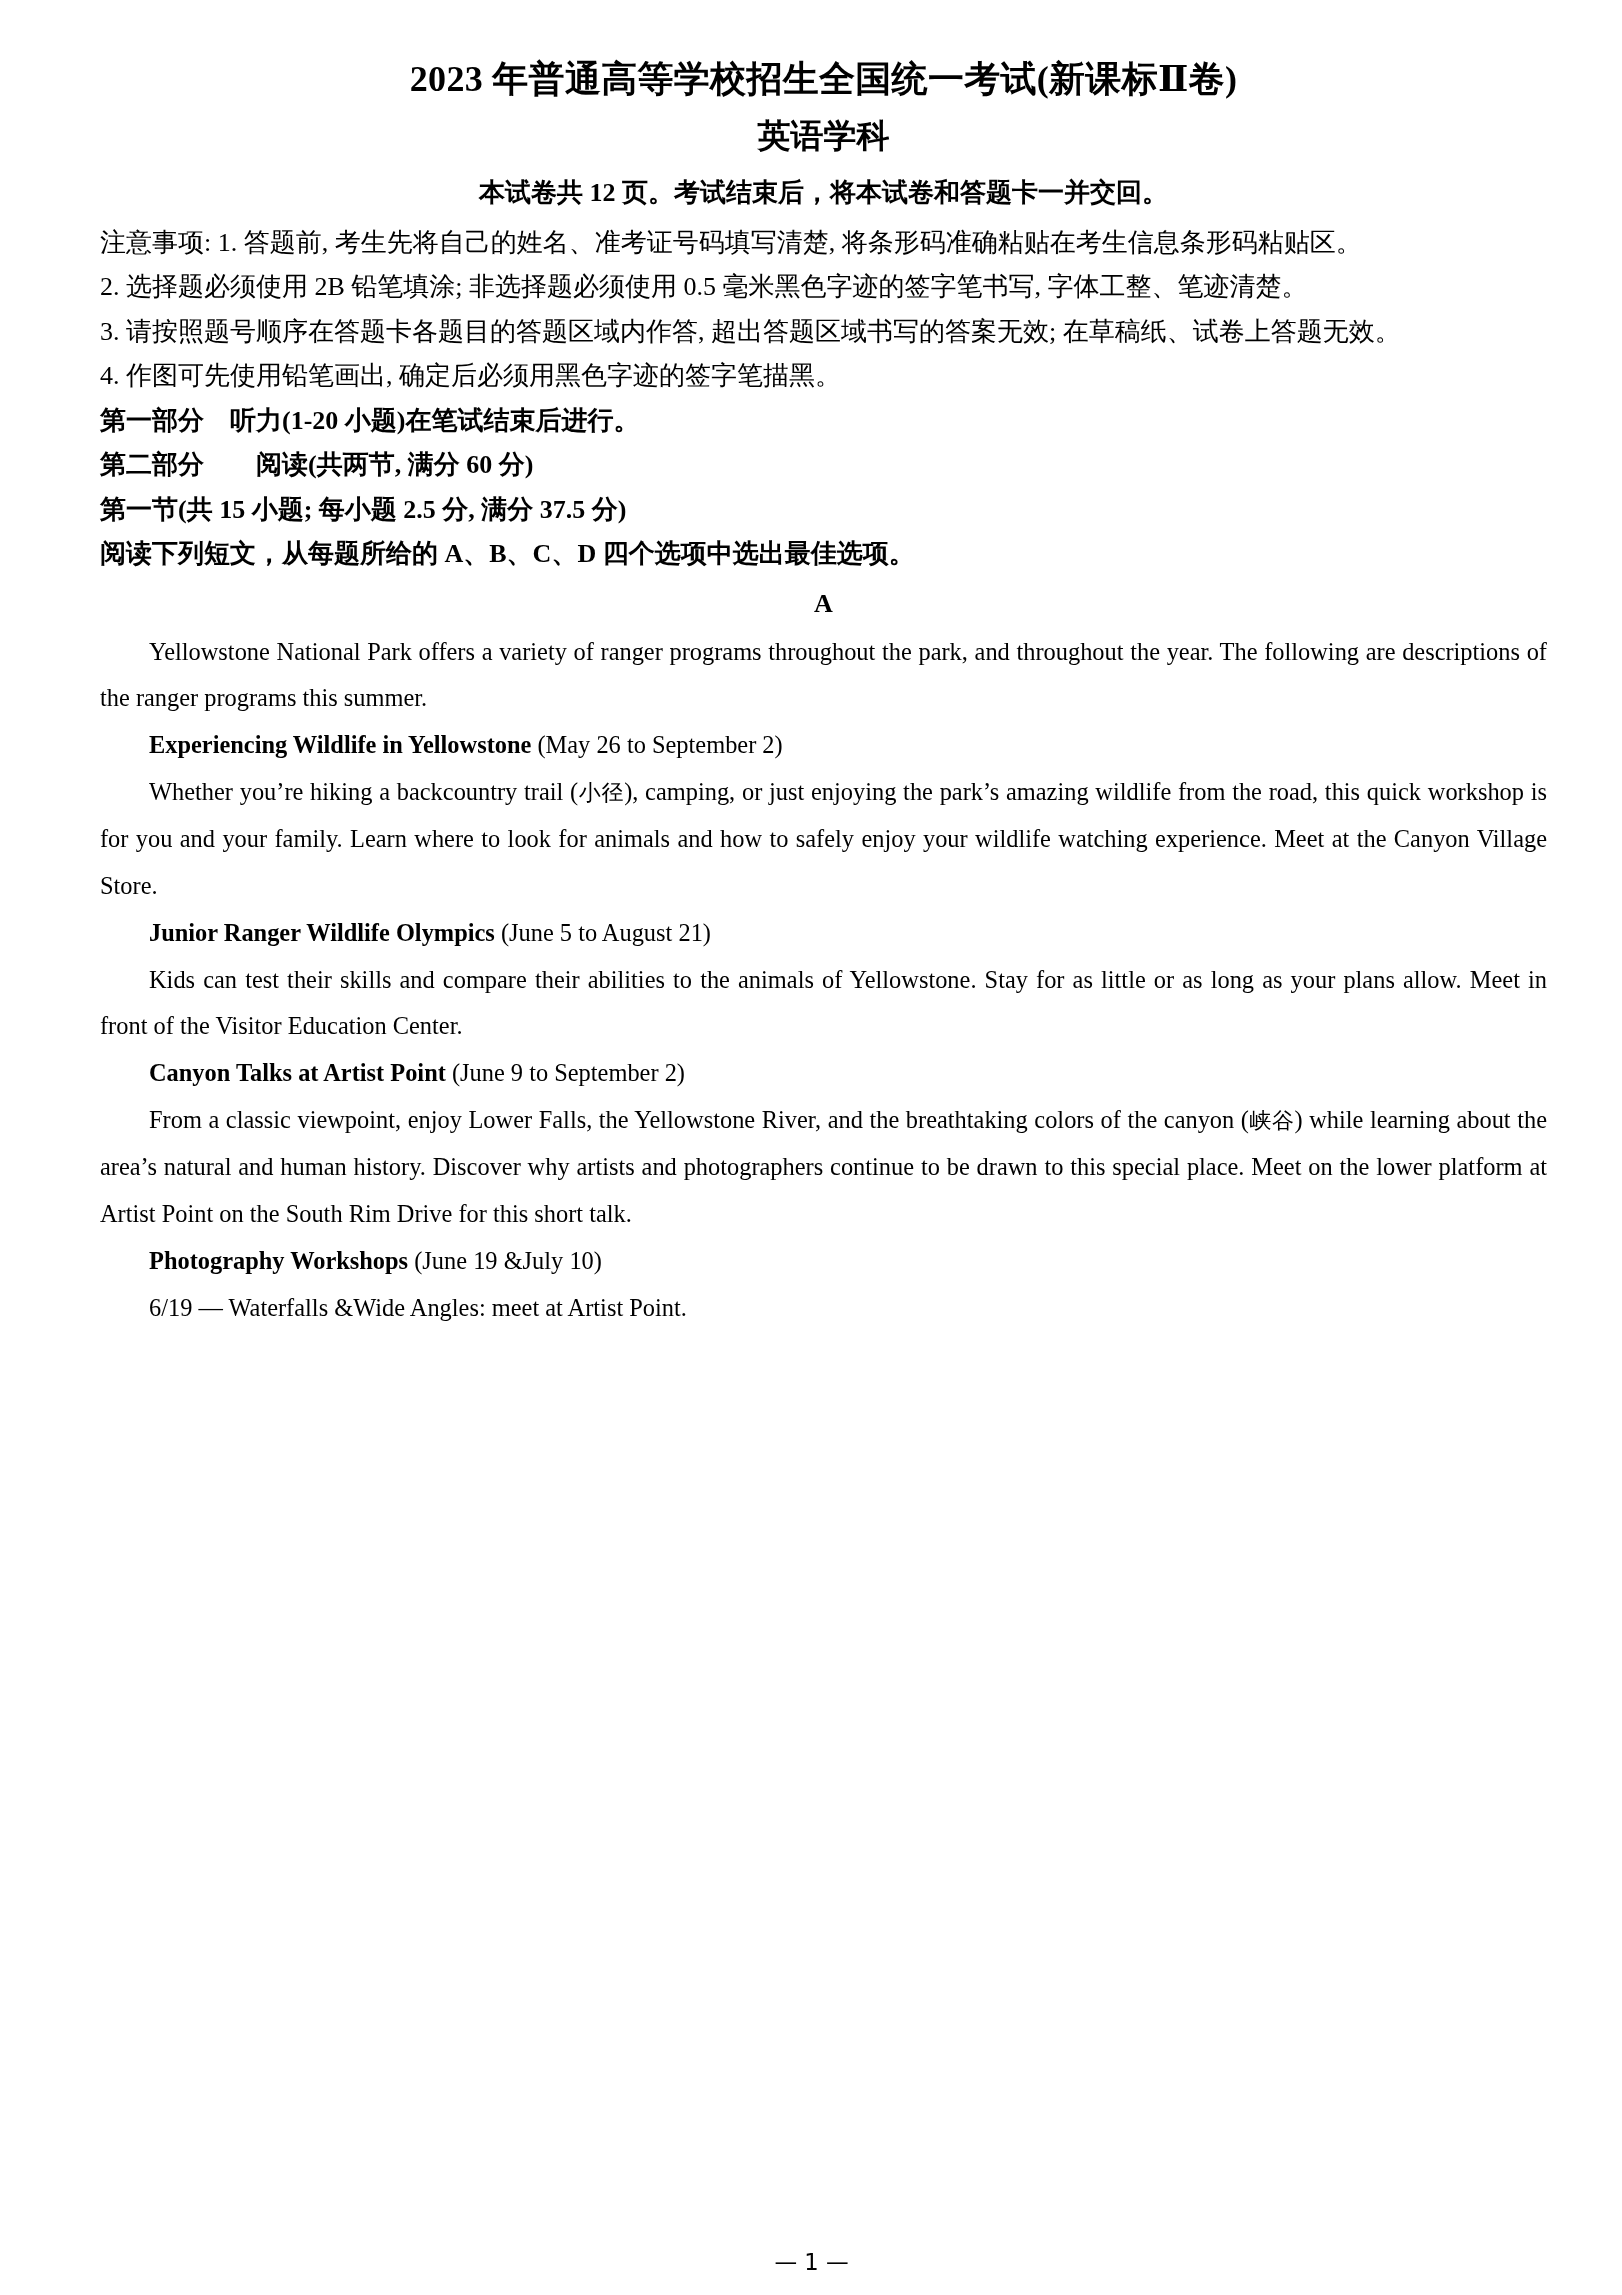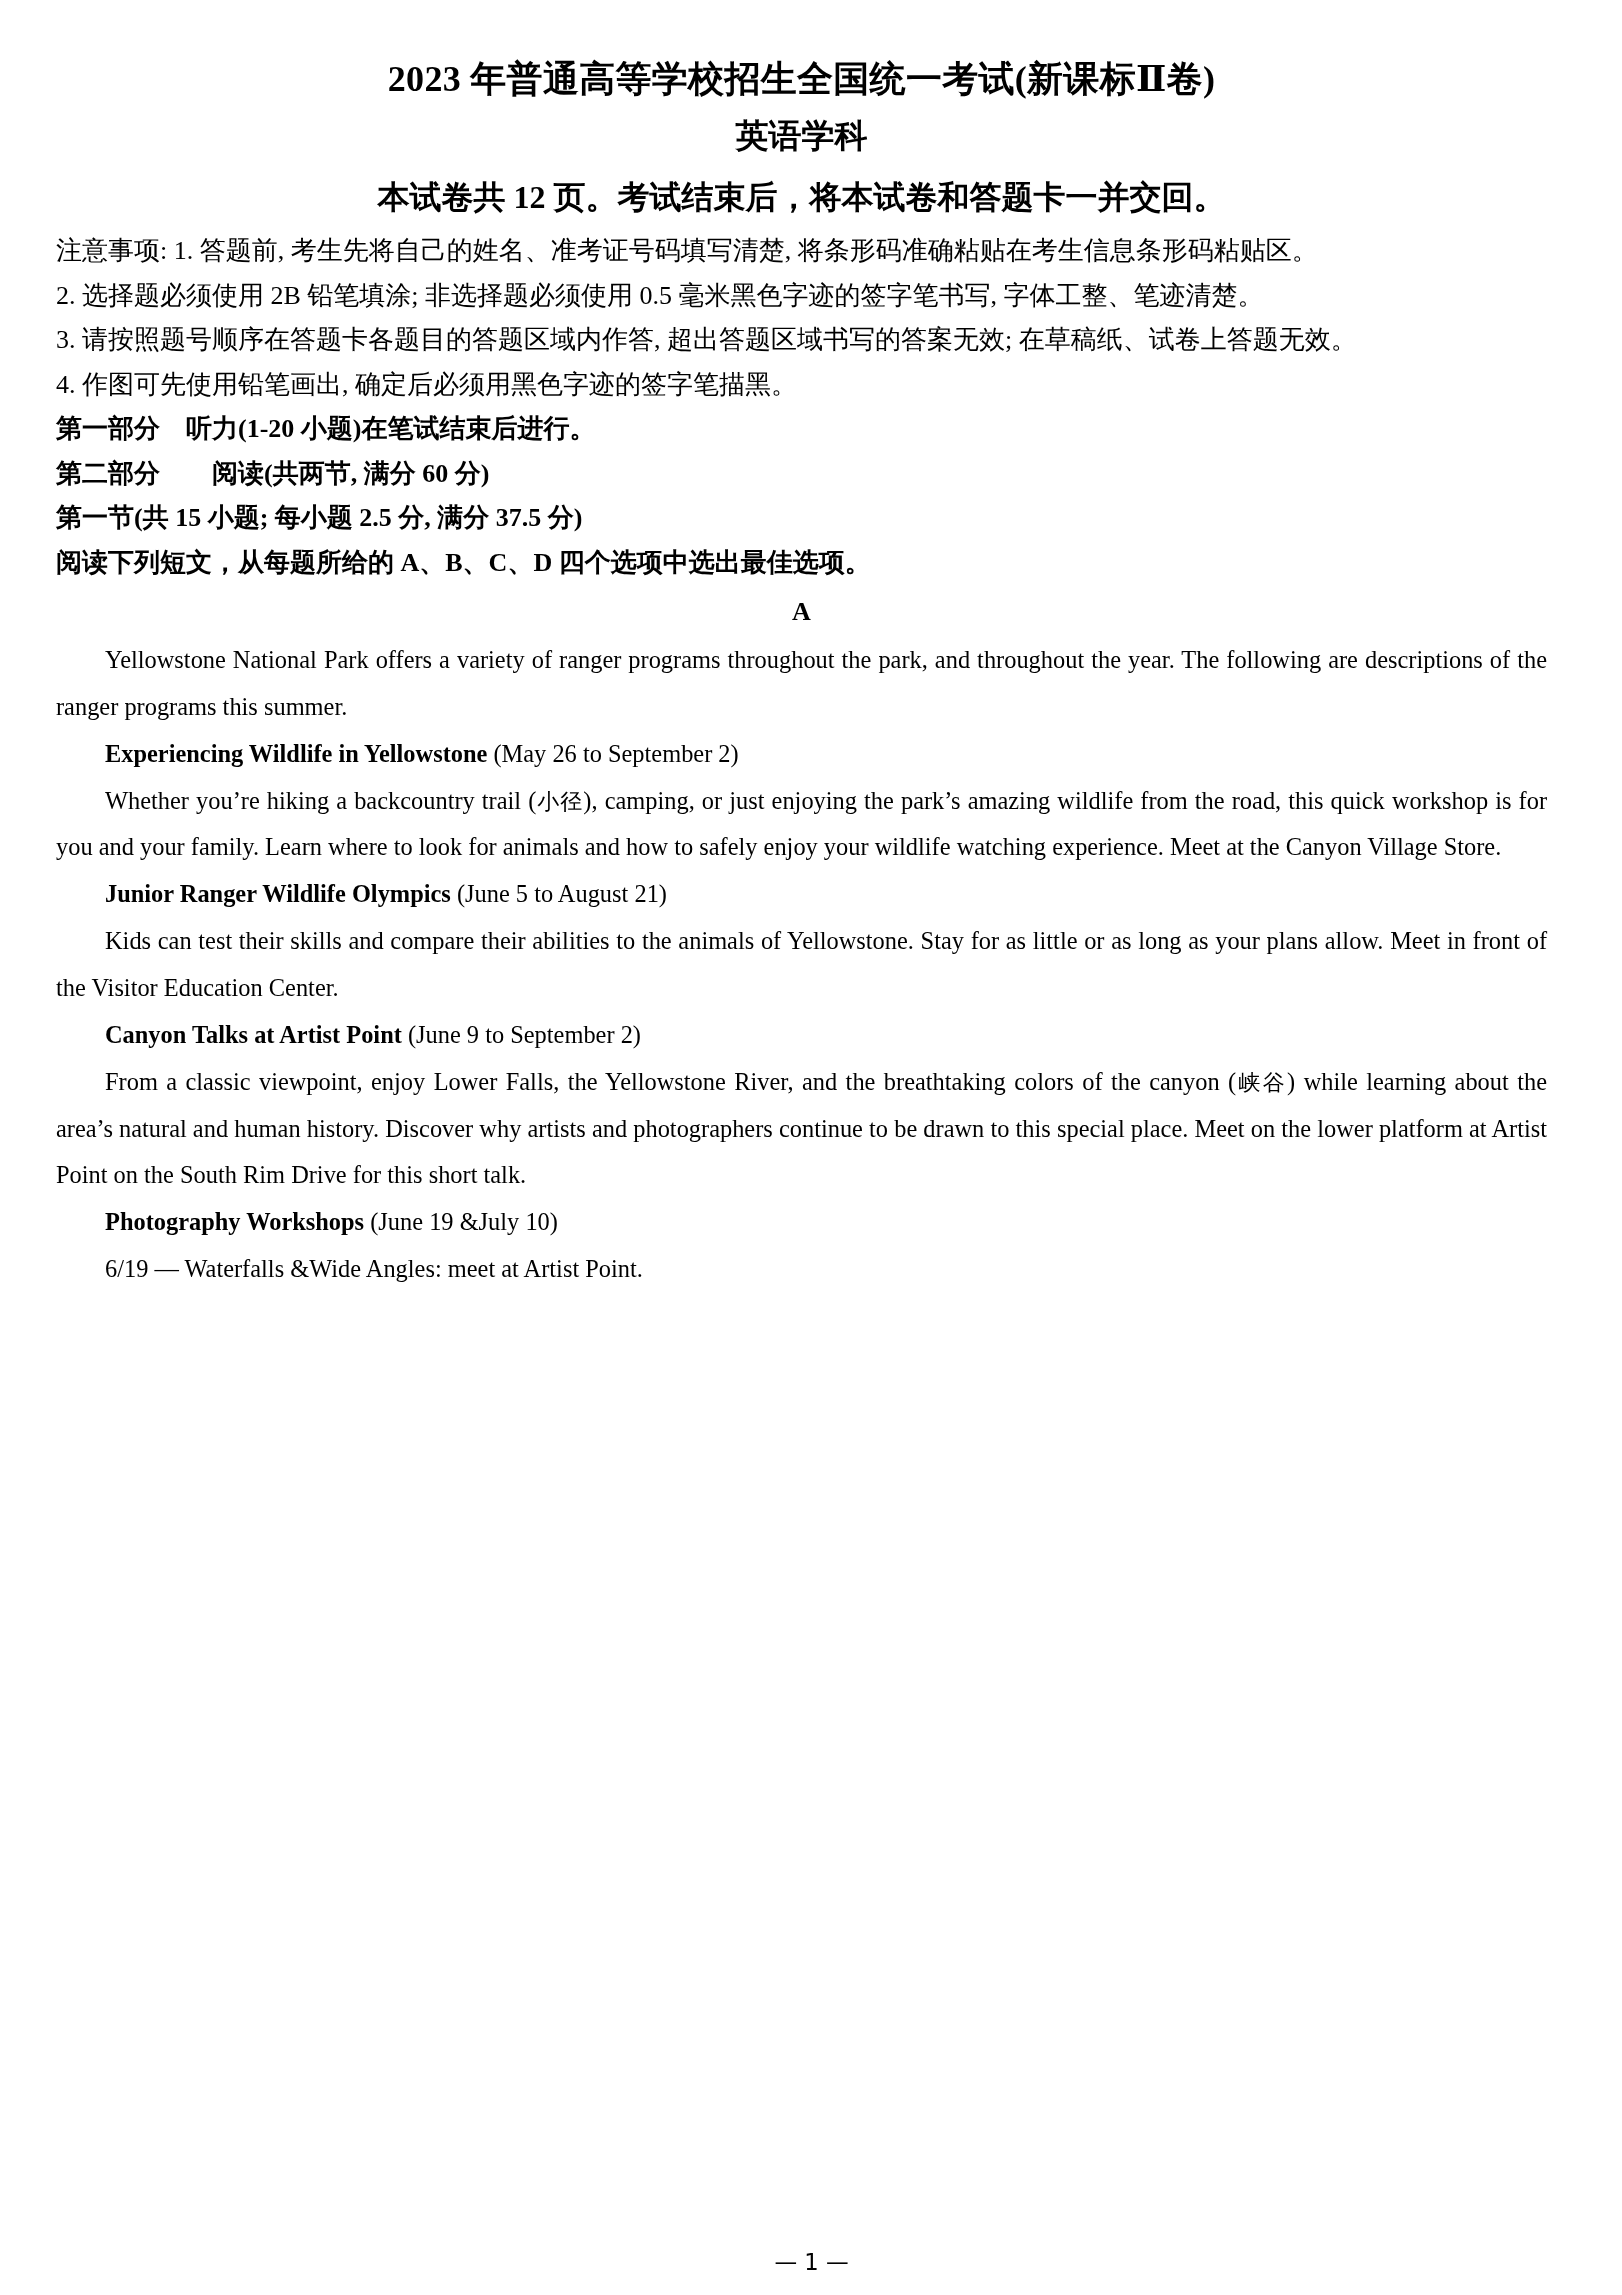--- a/index.html
+++ b/index.html
@@ -8,21 +8,21 @@
     background: #ffffff;
   }
   body {
     font-family: "Liberation Serif", "DejaVu Serif", serif;
     color: #000000;
   }
   .page {
     width: 1623px;
     height: 2295px;
     box-sizing: border-box;
-    padding: 57px 76px 0 56px;
+    padding: 57px 76px 0 100px;
     position: relative;
     background: #ffffff;
     overflow: hidden;
   }
 
   
   .exam-title {
     text-align: center;
     font-weight: bold;
     font-size: 36px;
@@ -33,21 +33,21 @@
   .exam-subject {
     text-align: center;
     font-weight: bold;
     font-size: 33px;
     line-height: 1.3;
     margin: 13px 0 6px 0;
   }
   .sheet-note {
     text-align: center;
     font-weight: bold;
-    font-size: 32px;
+    font-size: 26px;
     line-height: 1.4;
     margin: 16.7px 0 10.7px 0;
   }
 
   
   .notice-line {
     font-weight: normal;
     font-size: 26px;
     line-height: 1.62;
     margin: 0 0 2.4px 0;

